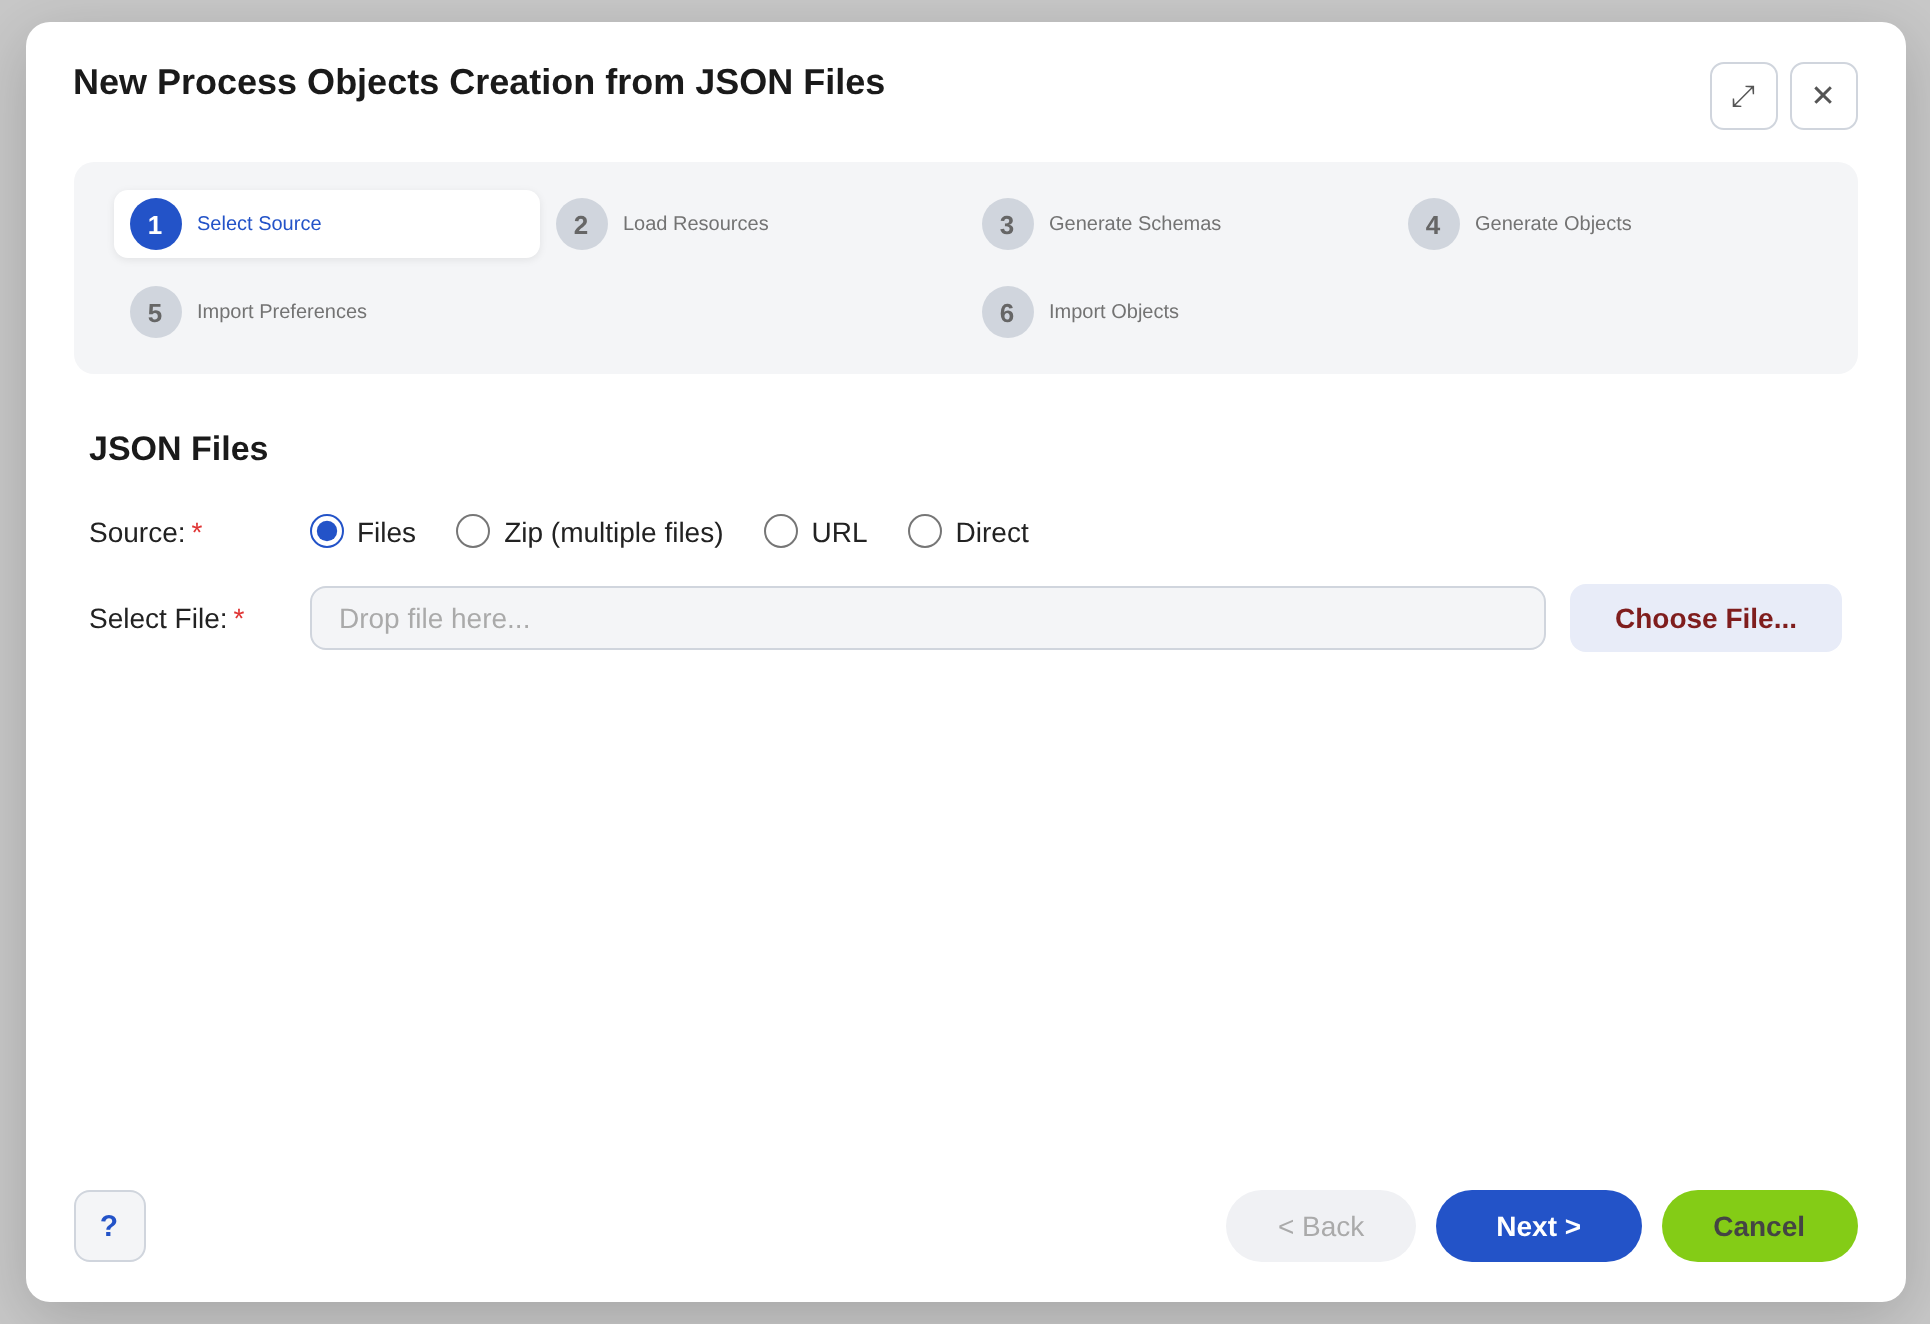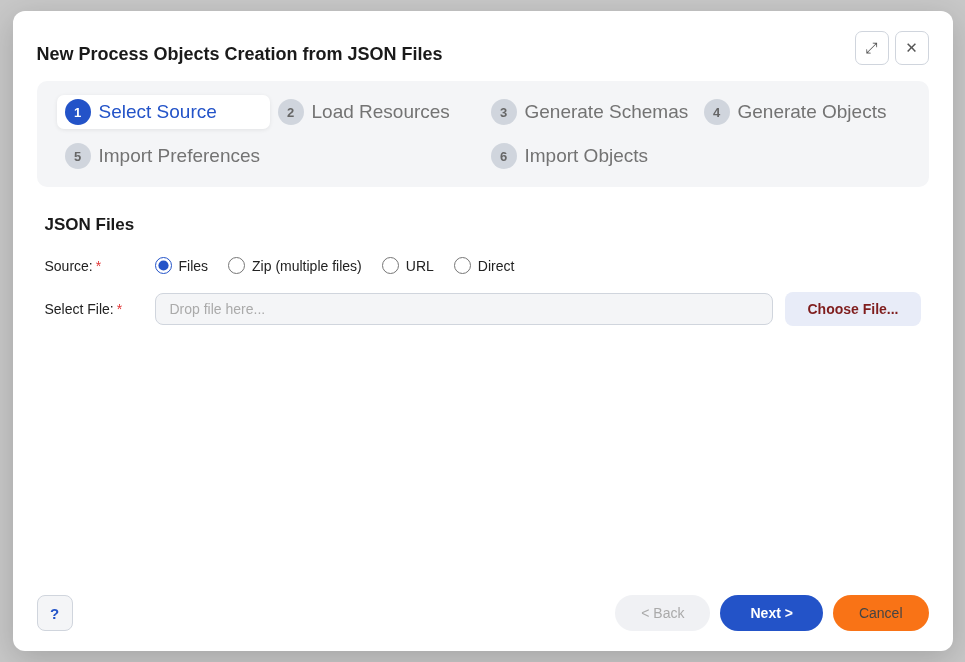--- a/index.html
+++ b/index.html
@@ -17,21 +17,21 @@
       width: 940px;
       min-height: 640px;
       box-shadow: 0 8px 32px rgba(0,0,0,0.18);
       display: flex;
       flex-direction: column;
       position: relative;
       padding: 0;
     }
     .dialog-header {
       display: flex;
-      align-items: flex-end;
+      align-items: flex-start;
       justify-content: space-between;
       padding: 20px 24px 16px 24px;
       border-bottom: none;
     }
     .dialog-title {
       font-size: 18px;
       font-weight: 600;
       color: #1a1a1a;
     }
     .header-actions {
@@ -94,21 +94,21 @@
     }
     .step.active .step-number {
       background: #2353c8;
       color: #fff;
     }
     .step.inactive .step-number {
       background: #d0d5dd;
       color: #666;
     }
     .step-label {
-      font-size: 19px;
+      font-size: 10px;
       font-weight: 500;
       white-space: nowrap;
     }
     .step.active .step-label { color: #2353c8; }
     .step.inactive .step-label { color: #737373; }
 
     
     .dialog-content {
       flex: 1;
       padding: 28px 32px 16px 32px;
@@ -225,26 +225,26 @@
       background: #2353c8;
       border: none;
       border-radius: 20px;
       padding: 10px 30px;
       font-size: 14px;
       font-weight: 600;
       color: #fff;
       cursor: pointer;
     }
     .btn-cancel {
-      background: #f97316;
+      background: #84cc16;
       border: none;
       border-radius: 20px;
       padding: 10px 26px;
       font-size: 14px;
-      font-weight: 400;
+      font-weight: 700;
       color: #444;
       cursor: pointer;
     }
   </style>
 </head>
 <body>
 
 <div class="dialog">
 
   <div class="dialog-header">

